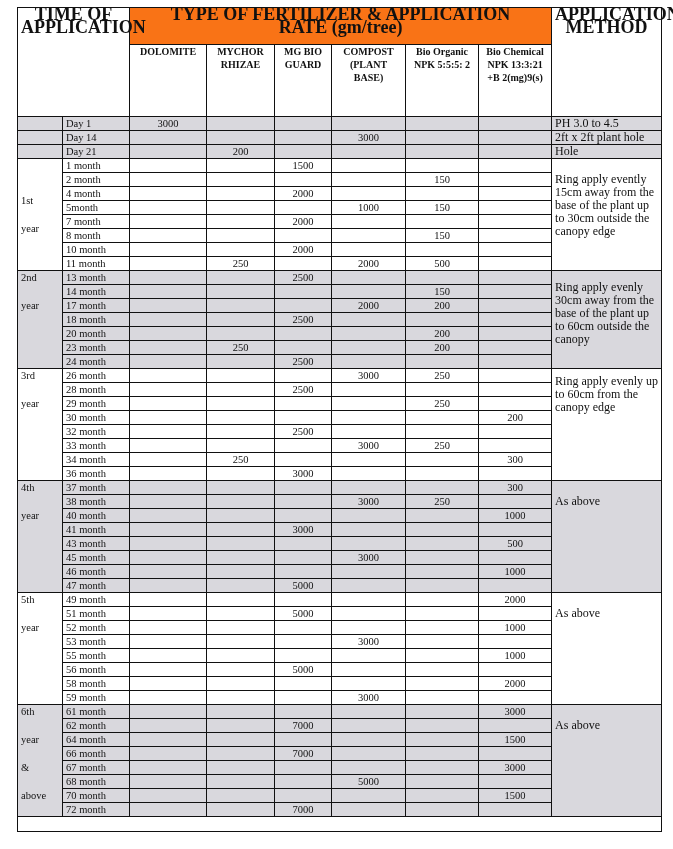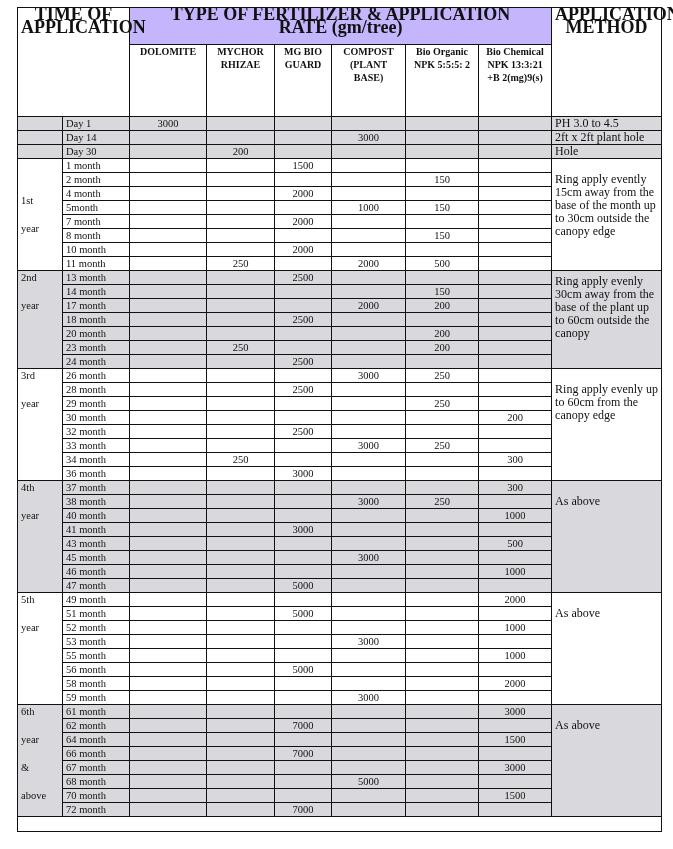--- a/index.html
+++ b/index.html
@@ -4,21 +4,21 @@
 <style>
   html, body { margin: 0; padding: 0; background: #ffffff; }
   body { width: 673px; height: 849px; position: relative; font-family: "Liberation Serif", "DejaVu Serif", serif; color: #111; }
   #sheet { position: absolute; left: 17px; top: 7px; width: 644px; }
   table.fert { border-collapse: collapse; width: 644px; table-layout: fixed; font-size: 10.5px; }
   table.fert td, table.fert th { border: 1px solid #111; padding: 0 3px; vertical-align: top; line-height: 13px; }
   th { font-weight: bold; }
   .hdr-top th { font-size: 18px; line-height: 15px; padding-top: 2px; }
   .hdr-sub th { font-size: 10px; line-height: 13px; padding-top: 3px; text-align: center; }
   .gray { background: #d9d8dd; }
-  .hdr-gray { background: #c4b5fd; }
+  .hdr-gray { background: #f97316; }
   tr.data td { height: 13px; }
   td.num { text-align: center; }
   td.method { font-size: 12px; line-height: 14px; }
   .foot td { height: 14px; border: 1px solid #111; }
 </style>
 </head>
 <body>
 
 <div id="sheet">
   <table class="fert">
@@ -66,21 +66,21 @@
           <td class="num gray"></td>
           <td class="num gray"></td>
           <td class="num gray"></td>
           <td class="num gray">3000</td>
           <td class="num gray"></td>
           <td class="num gray"></td>
           <td class="method gray">2ft x 2ft plant hole</td>
         </tr>
         <tr class="data">
           <td class="gray"></td>
-          <td class="gray">Day 30</td>
+          <td class="gray">Day 21</td>
           <td class="num gray"></td>
           <td class="num gray">200</td>
           <td class="num gray"></td>
           <td class="num gray"></td>
           <td class="num gray"></td>
           <td class="num gray"></td>
           <td class="method gray">Hole</td>
         </tr>
         <tr class="data">
           <td rowspan="8">
@@ -89,21 +89,21 @@
             <div style="height: 14px;">year</div>
           </td>
           <td>1 month</td>
           <td class="num"></td>
           <td class="num"></td>
           <td class="num">1500</td>
           <td class="num"></td>
           <td class="num"></td>
           <td class="num"></td>
           <td class="method" rowspan="8">
-            <div style="padding-top: 14px;">Ring apply evently 15cm away from the base of the month up to 30cm outside the canopy edge</div>
+            <div style="padding-top: 14px;">Ring apply evently 15cm away from the base of the plant up to 30cm outside the canopy edge</div>
           </td>
         </tr>
         <tr class="data">
           <td>2 month</td>
           <td class="num"></td>
           <td class="num"></td>
           <td class="num"></td>
           <td class="num"></td>
           <td class="num">150</td>
           <td class="num"></td>
@@ -169,21 +169,21 @@
             <div style="height: 14px;">year</div>
           </td>
           <td class="gray">13 month</td>
           <td class="num gray"></td>
           <td class="num gray"></td>
           <td class="num gray">2500</td>
           <td class="num gray"></td>
           <td class="num gray"></td>
           <td class="num gray"></td>
           <td class="method gray" rowspan="7">
-            <div style="padding-top: 4px;">Ring apply evenly 30cm away from the base of the plant up to 60cm outside the canopy</div>
+            <div style="padding-top: 10px;">Ring apply evenly 30cm away from the base of the plant up to 60cm outside the canopy</div>
           </td>
         </tr>
         <tr class="data">
           <td class="gray">14 month</td>
           <td class="num gray"></td>
           <td class="num gray"></td>
           <td class="num gray"></td>
           <td class="num gray"></td>
           <td class="num gray">150</td>
           <td class="num gray"></td>
@@ -240,21 +240,21 @@
             <div style="height: 14px;">year</div>
           </td>
           <td>26 month</td>
           <td class="num"></td>
           <td class="num"></td>
           <td class="num"></td>
           <td class="num">3000</td>
           <td class="num">250</td>
           <td class="num"></td>
           <td class="method" rowspan="8">
-            <div style="padding-top: 14px;">Ring apply evenly up to 60cm from the canopy edge</div>
+            <div style="padding-top: 6px;">Ring apply evenly up to 60cm from the canopy edge</div>
           </td>
         </tr>
         <tr class="data">
           <td>28 month</td>
           <td class="num"></td>
           <td class="num"></td>
           <td class="num">2500</td>
           <td class="num"></td>
           <td class="num"></td>
           <td class="num"></td>

